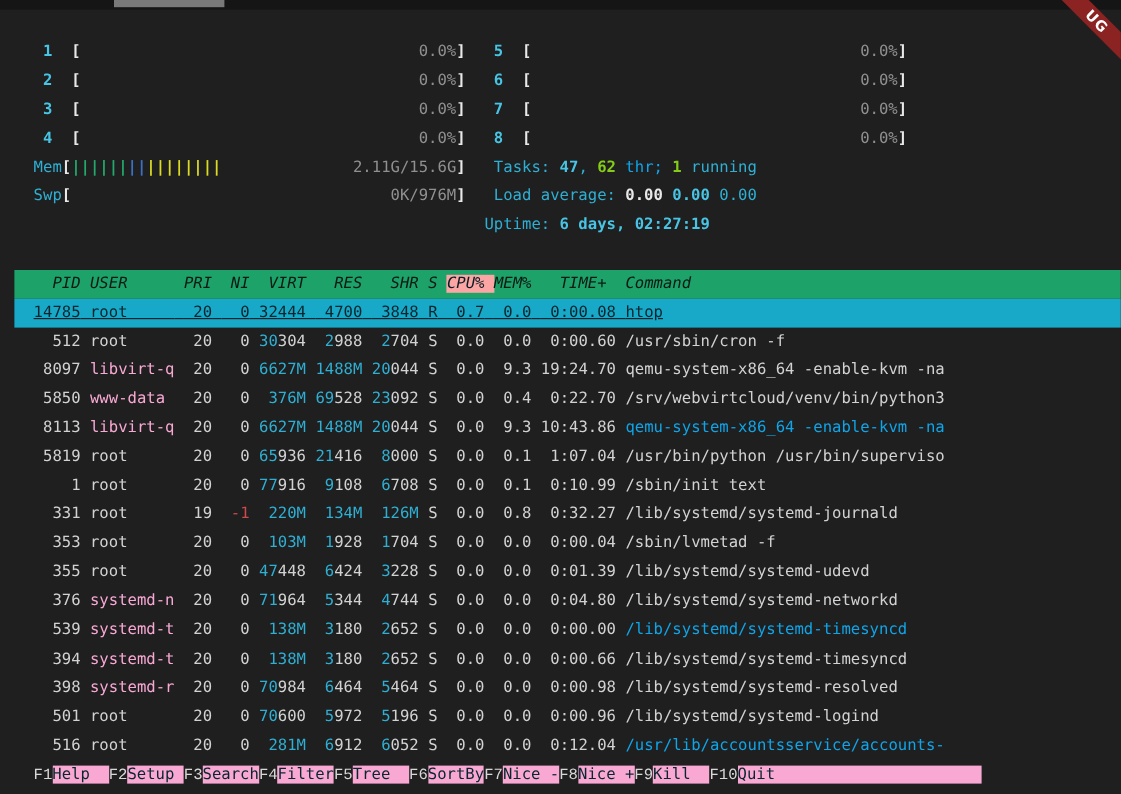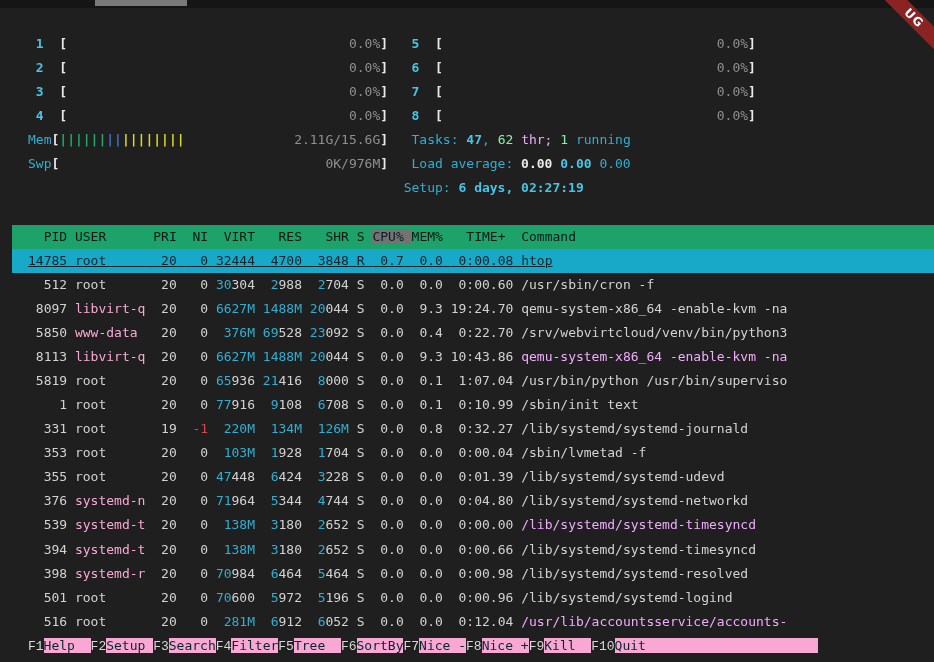--- a/index.html
+++ b/index.html
@@ -22,30 +22,30 @@
     font-size:13px;white-space:pre;padding-left:16px;
   }
   .line span{display:inline;}
   
   .fg{color:#d2d2d2;}
   .fgb{color:#e9e9e9;font-weight:bold;}
   .dim{color:#909090;}
   .dimu{color:#f9a8d4;}
   .cyan{color:#2fafd3;text-align:center;}
   .cyanb{color:#48c4e4;font-weight:bold;}
-  .green{color:#f0abfc;}
-  .greenb{color:#86efac;font-weight:normal;}
+  .green{color:#0ea5e9;}
+  .greenb{color:#84cc16;font-weight:bold;}
   .red{color:#d04a4a;}
   .mgreen{color:#23a96c;font-weight:bold;}
   .mblue{color:#3b72c8;font-weight:bold;}
   .myellow{color:#dbdb24;font-weight:bold;}
   
   .l-hdr{background:#1da26a;}
-  .l-hdr span{color:#0c1a13;}
-  .l-hdr .hdrsort{background:#737373;color:#0a1d26;}
+  .l-hdr span{color:#0c1a13;font-style:italic;}
+  .l-hdr .hdrsort{background:#fca5a5;color:#0a1d26;}
   
   .l-sel{background:#18a9c9;}
   .l-sel span{color:#08252d;text-decoration:underline;}
   
   .l-fn .fnkey{color:#d8d8d8;font-family:Liberation Mono, monospace;}
   .l-fn .fnbtn{background:#f9a8d4;color:#07262e;}
   
   #ribbon-clip{position:absolute;top:0;right:0;width:60px;height:60px;overflow:hidden;}
   #ribbon-band{
     position:absolute;top:10px;right:-25px;width:90px;height:16px;
@@ -62,21 +62,21 @@
   <div id="top-strip">
     <div id="tab-handle"></div>
   </div>
   <div id="terminal">
       <div class="line " style="top: 24.07px;"><span class="fg"> </span><span class="cyanb">1</span><span class="fg">  </span><span class="fgb">[</span><span class="fg">                                    </span><span class="dim">0.0%</span><span class="fgb">]</span><span class="fg">   </span><span class="cyanb">5</span><span class="fg">  </span><span class="fgb">[</span><span class="fg">                                   </span><span class="dim">0.0%</span><span class="fgb">]</span></div>
       <div class="line " style="top: 48.14px;"><span class="fg"> </span><span class="cyanb">2</span><span class="fg">  </span><span class="fgb">[</span><span class="fg">                                    </span><span class="dim">0.0%</span><span class="fgb">]</span><span class="fg">   </span><span class="cyanb">6</span><span class="fg">  </span><span class="fgb">[</span><span class="fg">                                   </span><span class="dim">0.0%</span><span class="fgb">]</span></div>
       <div class="line " style="top: 72.21px;"><span class="fg"> </span><span class="cyanb">3</span><span class="fg">  </span><span class="fgb">[</span><span class="fg">                                    </span><span class="dim">0.0%</span><span class="fgb">]</span><span class="fg">   </span><span class="cyanb">7</span><span class="fg">  </span><span class="fgb">[</span><span class="fg">                                   </span><span class="dim">0.0%</span><span class="fgb">]</span></div>
       <div class="line " style="top: 96.28px;"><span class="fg"> </span><span class="cyanb">4</span><span class="fg">  </span><span class="fgb">[</span><span class="fg">                                    </span><span class="dim">0.0%</span><span class="fgb">]</span><span class="fg">   </span><span class="cyanb">8</span><span class="fg">  </span><span class="fgb">[</span><span class="fg">                                   </span><span class="dim">0.0%</span><span class="fgb">]</span></div>
       <div class="line " style="top: 120.35px;"><span class="cyan">Mem</span><span class="fgb">[</span><span class="mgreen">||||||</span><span class="mblue">||</span><span class="myellow">||||||||</span><span class="fg">              </span><span class="dim">2.11G/15.6G</span><span class="fgb">]</span><span class="fg">   </span><span class="cyan">Tasks: </span><span class="cyanb">47</span><span class="cyan">, </span><span class="greenb">62</span><span class="green"> thr; </span><span class="greenb">1</span><span class="cyan"> running</span></div>
       <div class="line " style="top: 144.42px;"><span class="cyan">Swp</span><span class="fgb">[</span><span class="fg">                                  </span><span class="dim">0K/976M</span><span class="fgb">]</span><span class="fg">   </span><span class="cyan">Load average: </span><span class="fgb">0.00</span><span class="fg"> </span><span class="cyanb">0.00</span><span class="fg"> </span><span class="cyan">0.00</span></div>
-      <div class="line " style="top: 168.49px;"><span class="fg">                                                </span><span class="cyan">Setup: </span><span class="cyanb">6 days, 02:27:19</span></div>
+      <div class="line " style="top: 168.49px;"><span class="fg">                                                </span><span class="cyan">Uptime: </span><span class="cyanb">6 days, 02:27:19</span></div>
       <div class="line l-hdr" style="top: 216.63px;"><span class="fg">  PID</span><span class="fg"> </span><span class="fg">USER     </span><span class="fg"> </span><span class="fg">PRI</span><span class="fg"> </span><span class="fg"> NI</span><span class="fg"> </span><span class="fg"> VIRT</span><span class="fg"> </span><span class="fg">  RES</span><span class="fg"> </span><span class="fg">  SHR</span><span class="fg"> </span><span class="fg">S</span><span class="fg"> </span><span class="hdrsort">CPU% </span><span class="fg">MEM%</span><span class="fg"> </span><span class="fg">  TIME+ </span><span class="fg"> </span><span class="fg">Command</span></div>
       <div class="line l-sel" style="top: 240.7px;"><span class="fg">14785</span><span class="fg"> </span><span class="fg">root     </span><span class="fg"> </span><span class="fg"> 20</span><span class="fg"> </span><span class="fg">  0</span><span class="fg"> </span><span class="cyan">32</span><span class="fg">444</span><span class="fg"> </span><span class="cyan"> 4</span><span class="fg">700</span><span class="fg"> </span><span class="cyan"> 3</span><span class="fg">848</span><span class="fg"> </span><span class="fg">R</span><span class="fg"> </span><span class="fg"> 0.7</span><span class="fg"> </span><span class="fg"> 0.0</span><span class="fg"> </span><span class="fg"> 0:00.08</span><span class="fg"> </span><span class="fg">htop</span></div>
       <div class="line " style="top: 264.77px;"><span class="fg">  512</span><span class="fg"> </span><span class="fg">root     </span><span class="fg"> </span><span class="fg"> 20</span><span class="fg"> </span><span class="fg">  0</span><span class="fg"> </span><span class="cyan">30</span><span class="fg">304</span><span class="fg"> </span><span class="cyan"> 2</span><span class="fg">988</span><span class="fg"> </span><span class="cyan"> 2</span><span class="fg">704</span><span class="fg"> </span><span class="fg">S</span><span class="fg"> </span><span class="fg"> 0.0</span><span class="fg"> </span><span class="fg"> 0.0</span><span class="fg"> </span><span class="fg"> 0:00.60</span><span class="fg"> </span><span class="fg">/usr/sbin/cron -f</span></div>
       <div class="line " style="top: 288.84px;"><span class="fg"> 8097</span><span class="fg"> </span><span class="dimu">libvirt-q</span><span class="fg"> </span><span class="fg"> 20</span><span class="fg"> </span><span class="fg">  0</span><span class="fg"> </span><span class="cyan">6627M</span><span class="fg"> </span><span class="cyan">1488M</span><span class="fg"> </span><span class="cyan">20</span><span class="fg">044</span><span class="fg"> </span><span class="fg">S</span><span class="fg"> </span><span class="fg"> 0.0</span><span class="fg"> </span><span class="fg"> 9.3</span><span class="fg"> </span><span class="fg">19:24.70</span><span class="fg"> </span><span class="fg">qemu-system-x86_64 -enable-kvm -na</span></div>
       <div class="line " style="top: 312.91px;"><span class="fg"> 5850</span><span class="fg"> </span><span class="dimu">www-data </span><span class="fg"> </span><span class="fg"> 20</span><span class="fg"> </span><span class="fg">  0</span><span class="fg"> </span><span class="cyan"> 376M</span><span class="fg"> </span><span class="cyan">69</span><span class="fg">528</span><span class="fg"> </span><span class="cyan">23</span><span class="fg">092</span><span class="fg"> </span><span class="fg">S</span><span class="fg"> </span><span class="fg"> 0.0</span><span class="fg"> </span><span class="fg"> 0.4</span><span class="fg"> </span><span class="fg"> 0:22.70</span><span class="fg"> </span><span class="fg">/srv/webvirtcloud/venv/bin/python3</span></div>
       <div class="line " style="top: 336.98px;"><span class="fg"> 8113</span><span class="fg"> </span><span class="dimu">libvirt-q</span><span class="fg"> </span><span class="fg"> 20</span><span class="fg"> </span><span class="fg">  0</span><span class="fg"> </span><span class="cyan">6627M</span><span class="fg"> </span><span class="cyan">1488M</span><span class="fg"> </span><span class="cyan">20</span><span class="fg">044</span><span class="fg"> </span><span class="fg">S</span><span class="fg"> </span><span class="fg"> 0.0</span><span class="fg"> </span><span class="fg"> 9.3</span><span class="fg"> </span><span class="fg">10:43.86</span><span class="fg"> </span><span class="green">qemu-system-x86_64 -enable-kvm -na</span></div>
       <div class="line " style="top: 361.05px;"><span class="fg"> 5819</span><span class="fg"> </span><span class="fg">root     </span><span class="fg"> </span><span class="fg"> 20</span><span class="fg"> </span><span class="fg">  0</span><span class="fg"> </span><span class="cyan">65</span><span class="fg">936</span><span class="fg"> </span><span class="cyan">21</span><span class="fg">416</span><span class="fg"> </span><span class="cyan"> 8</span><span class="fg">000</span><span class="fg"> </span><span class="fg">S</span><span class="fg"> </span><span class="fg"> 0.0</span><span class="fg"> </span><span class="fg"> 0.1</span><span class="fg"> </span><span class="fg"> 1:07.04</span><span class="fg"> </span><span class="fg">/usr/bin/python /usr/bin/superviso</span></div>
       <div class="line " style="top: 385.12px;"><span class="fg">    1</span><span class="fg"> </span><span class="fg">root     </span><span class="fg"> </span><span class="fg"> 20</span><span class="fg"> </span><span class="fg">  0</span><span class="fg"> </span><span class="cyan">77</span><span class="fg">916</span><span class="fg"> </span><span class="cyan"> 9</span><span class="fg">108</span><span class="fg"> </span><span class="cyan"> 6</span><span class="fg">708</span><span class="fg"> </span><span class="fg">S</span><span class="fg"> </span><span class="fg"> 0.0</span><span class="fg"> </span><span class="fg"> 0.1</span><span class="fg"> </span><span class="fg"> 0:10.99</span><span class="fg"> </span><span class="fg">/sbin/init text</span></div>
       <div class="line " style="top: 409.19px;"><span class="fg">  331</span><span class="fg"> </span><span class="fg">root     </span><span class="fg"> </span><span class="fg"> 19</span><span class="fg"> </span><span class="red"> -1</span><span class="fg"> </span><span class="cyan"> 220M</span><span class="fg"> </span><span class="cyan"> 134M</span><span class="fg"> </span><span class="cyan"> 126M</span><span class="fg"> </span><span class="fg">S</span><span class="fg"> </span><span class="fg"> 0.0</span><span class="fg"> </span><span class="fg"> 0.8</span><span class="fg"> </span><span class="fg"> 0:32.27</span><span class="fg"> </span><span class="fg">/lib/systemd/systemd-journald</span></div>
       <div class="line " style="top: 433.26px;"><span class="fg">  353</span><span class="fg"> </span><span class="fg">root     </span><span class="fg"> </span><span class="fg"> 20</span><span class="fg"> </span><span class="fg">  0</span><span class="fg"> </span><span class="cyan"> 103M</span><span class="fg"> </span><span class="cyan"> 1</span><span class="fg">928</span><span class="fg"> </span><span class="cyan"> 1</span><span class="fg">704</span><span class="fg"> </span><span class="fg">S</span><span class="fg"> </span><span class="fg"> 0.0</span><span class="fg"> </span><span class="fg"> 0.0</span><span class="fg"> </span><span class="fg"> 0:00.04</span><span class="fg"> </span><span class="fg">/sbin/lvmetad -f</span></div>

